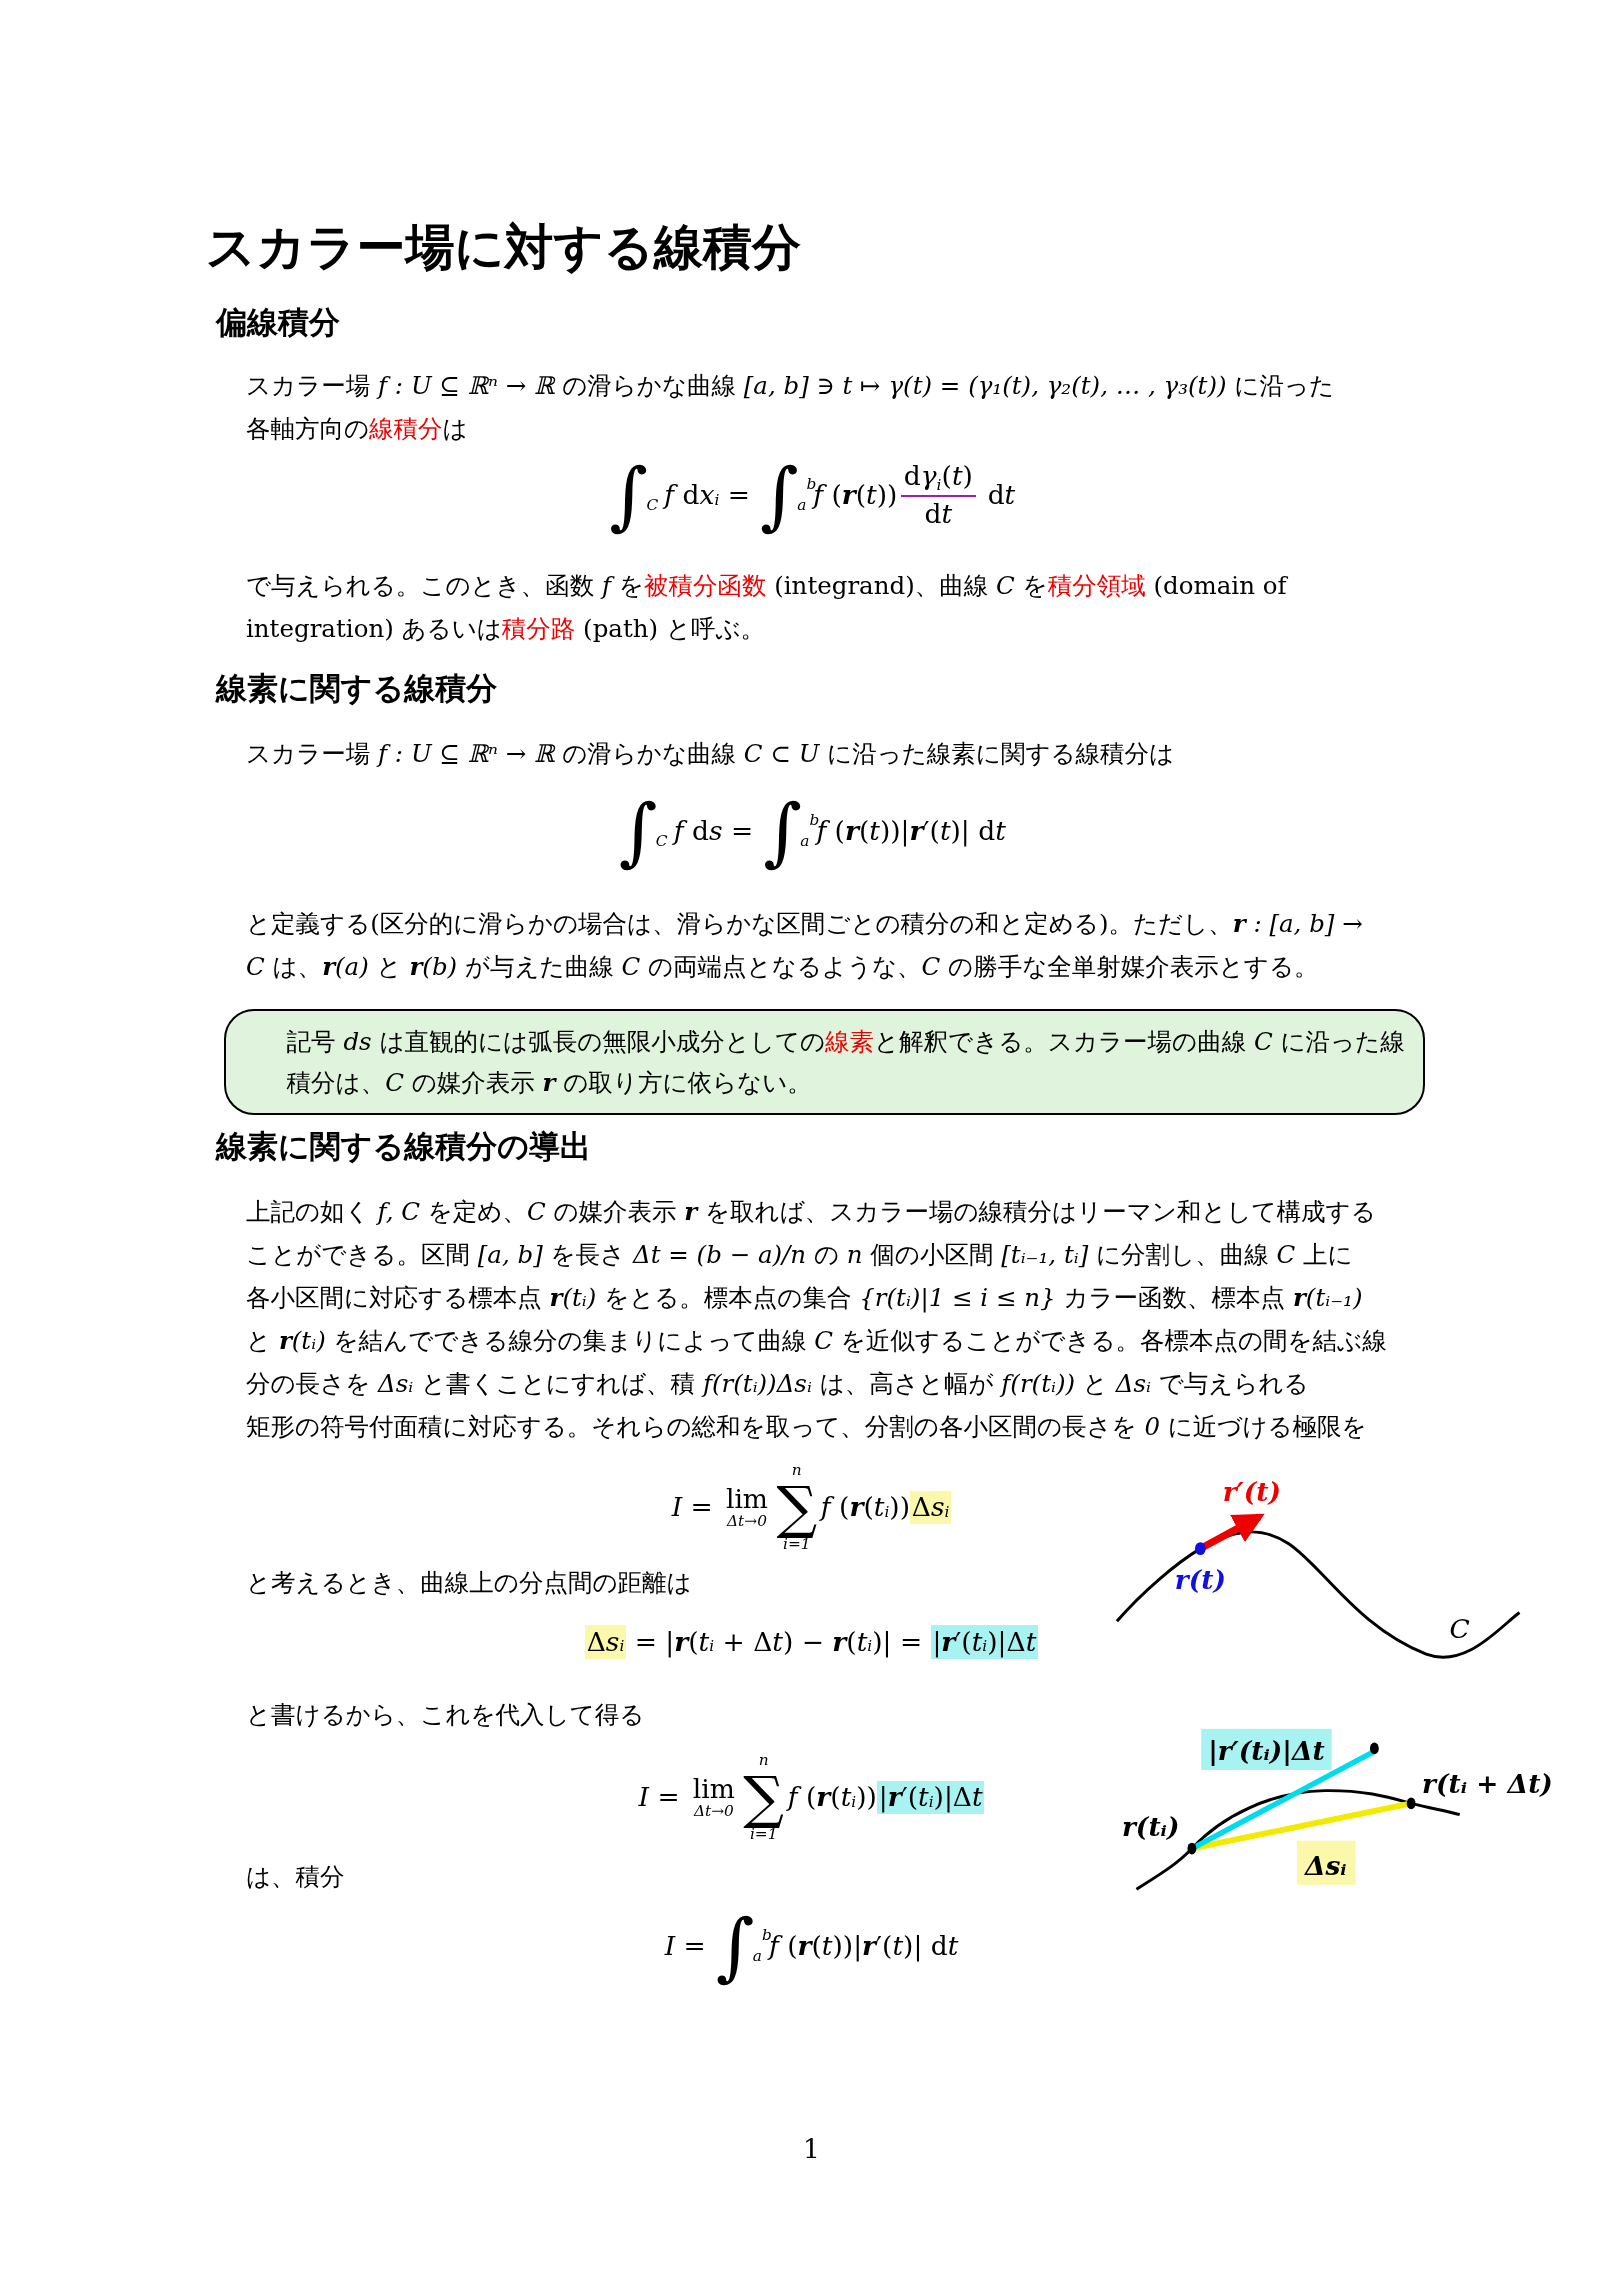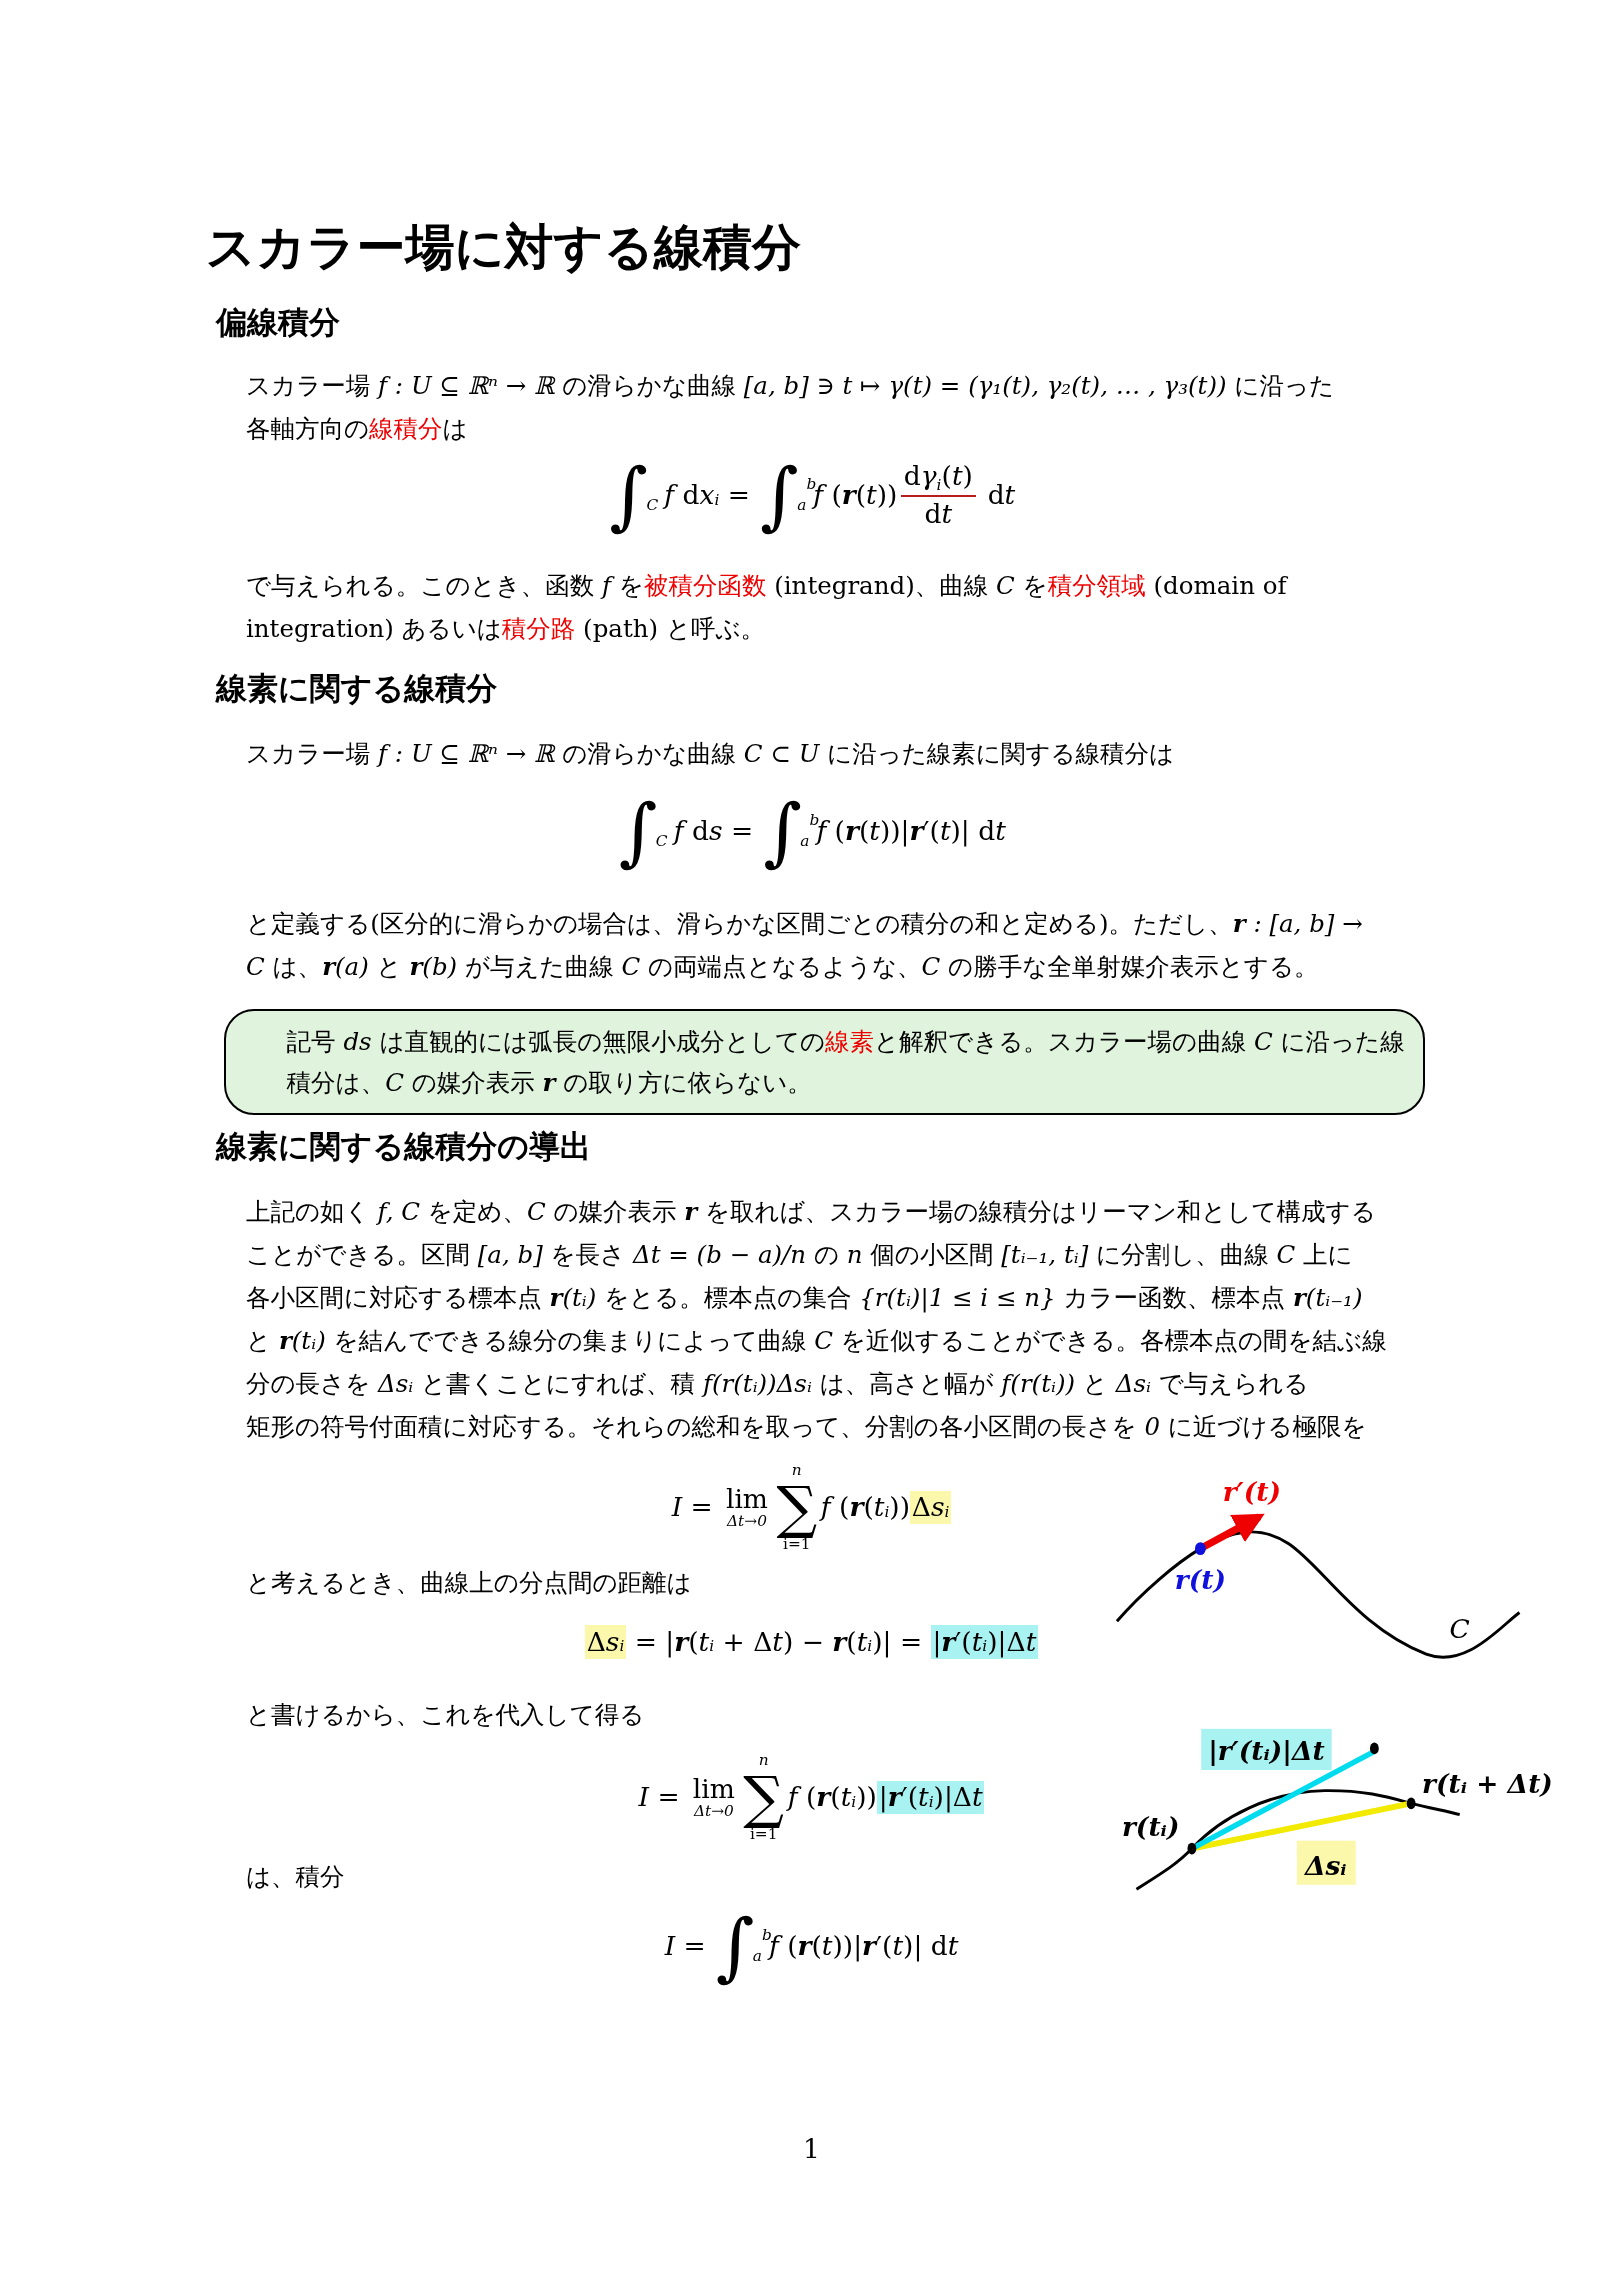--- a/index.html
+++ b/index.html
@@ -28,23 +28,23 @@
   .ilim{display:inline-flex;flex-direction:column;justify-content:space-between;height:2.5em;
         font-size:0.58em;font-style:italic;margin-left:-0.05em;margin-right:0.25em;}
   .isup{transform:translateX(0.55em);}
   .isub{transform:translateX(-0.05em);}
   .mlim{display:inline-flex;flex-direction:column;align-items:center;margin:0 0.18em;}
   .limtop{line-height:1.05;}
   .limunder{font-size:0.58em;font-style:italic;line-height:1.15;}
   .msum{display:inline-flex;flex-direction:column;align-items:center;margin:0 0.14em;}
   .sumover{font-size:0.58em;font-style:italic;line-height:1.1;}
   .sumglyph{font-size:2.15em;line-height:1.0;}
-  .sumunder{font-size:0.58em;line-height:1.1;}
+  .sumunder{font-size:0.58em;font-style:italic;line-height:1.1;}
   .mfrac{display:inline-flex;flex-direction:column;align-items:center;margin:0 0.12em;}
-  .fnum{padding:0 0.12em 0.10em;border-bottom:2px solid #b91c1c;}
+  .fnum{padding:0 0.12em 0.10em;border-bottom:2px solid #a21caf;}
   .fden{padding-top:0.10em;}
   .mhl{display:inline-flex;align-items:center;padding:0.05em 0.07em;}
   .hl-yellow{background:var(--highlight-yellow);}
   .hl-cyan{background:var(--highlight-cyan);}
   .note-box{position:absolute;left:224px;width:1156px;background:var(--note-bg);
             border:2.5px solid #000;border-radius:30px;padding:9.8px 20.6px;}
   .note-box .line{line-height:41px;}
   .pagenum{position:absolute;left:206px;width:1211px;text-align:center;font-size:26.5px;}
   
   .curve{fill:none;stroke:#000;stroke-width:6;}

